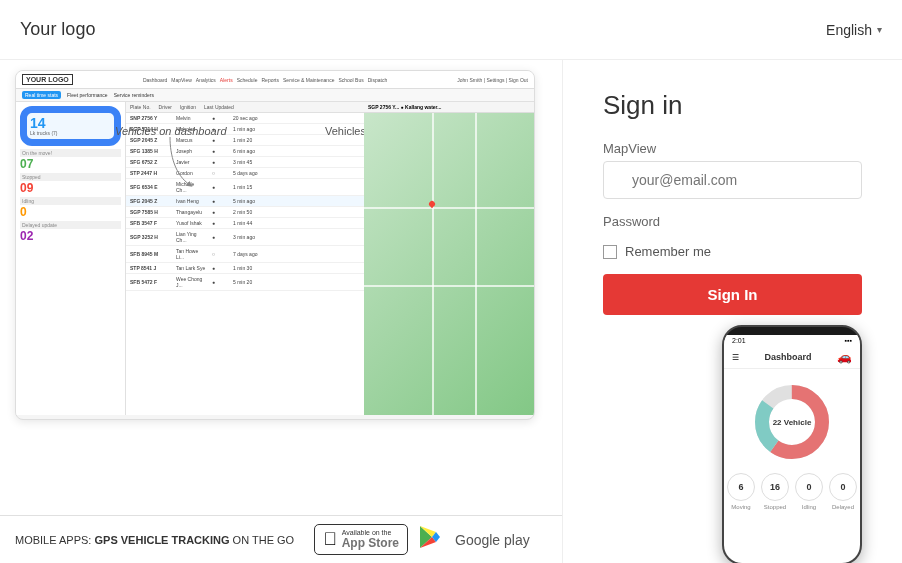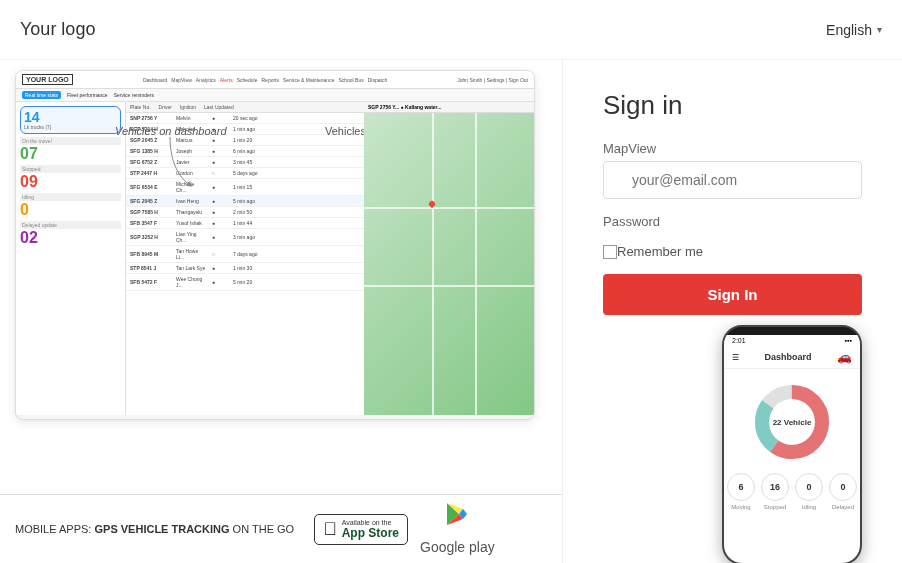--- a/index.html
+++ b/index.html
@@ -107,24 +107,24 @@
     }
     .dash-sidebar {
       width: 110px;
       background: #fff;
       border-right: 1px solid #e0e0e0;
       padding: 4px;
       overflow: hidden;
     }
     .dash-vehicle-count {
       background: #f0f8ff;
-      border: 1px solid #3b82f6;
+      border: 7px solid #3b82f6;
       padding: 3px;
       margin-bottom: 3px;
-      border-radius: 6px;
+      border-radius: 12px;
     }
     .dash-count-number {
       font-size: 14px;
       font-weight: bold;
       color: #2196F3;
       line-height: 1;
     }
     .dash-count-label {
       font-size: 5px;
       color: #666;
@@ -133,21 +133,21 @@
       margin-bottom: 3px;
     }
     .dash-status-header {
       font-size: 5px;
       color: #888;
       background: #f0f0f0;
       padding: 1px 2px;
       margin-bottom: 1px;
     }
     .dash-status-num {
-      font-size: 16px;
+      font-size: 12px;
       font-weight: bold;
       line-height: 1;
     }
     .moving { color: #4CAF50; }
     .stopped { color: #F44336; }
     .idling { color: #FF9800; }
     .delayed { color: #9C27B0; }
 
     .dash-vehicle-list {
       flex: 1;
@@ -262,27 +262,26 @@
       display: flex;
       flex-direction: column;
     }
     .app-store-text .available {
       font-size: 7px;
       color: #333;
     }
     .app-store-text .store-name {
       font-size: 12px;
       font-weight: bold;
-      color: #14532d;
+      color: #737373;
     }
     .google-play-badge {
       display: flex;
       align-items: center;
-      gap: 9px;
-      flex-direction: column;
+      gap: 15px;
     }
     .google-play-icon {
       font-size: 18px;
     }
     .google-play-text {
       font-size: 14px;
       color: #555;
     }
 
     
@@ -312,20 +311,21 @@
       border: 1px solid #ddd;
       border-radius: 4px;
       font-size: 14px;
       color: #bbb;
       background: #fff;
       outline: none;
     }
     .remember-me {
       display: flex;
       align-items: flex-end;
+      gap: 8px;
       margin-bottom: 15px;
     }
     .remember-checkbox {
       width: 14px;
       height: 14px;
       border: 1px solid #999;
       background: #fff;
     }
     .remember-label {
       font-size: 13px;

